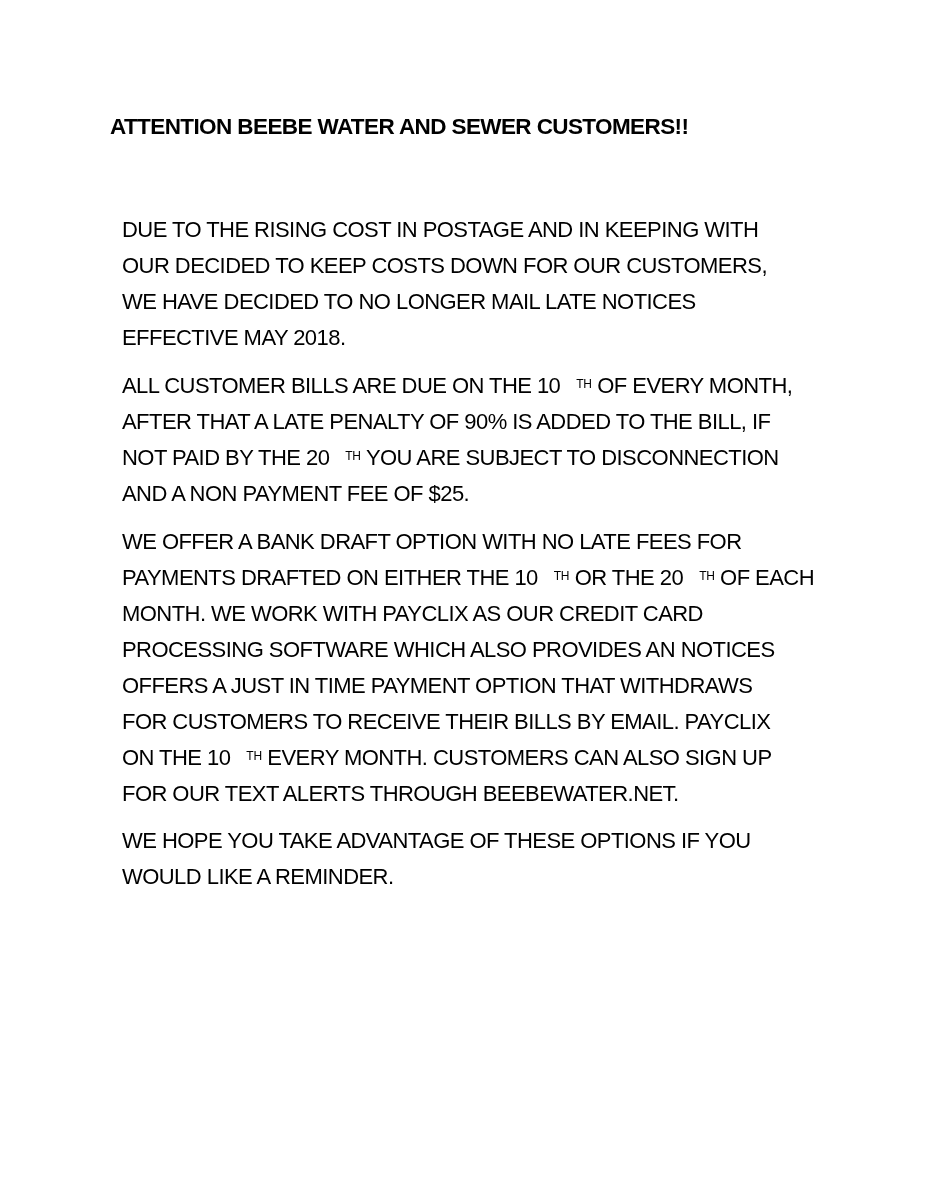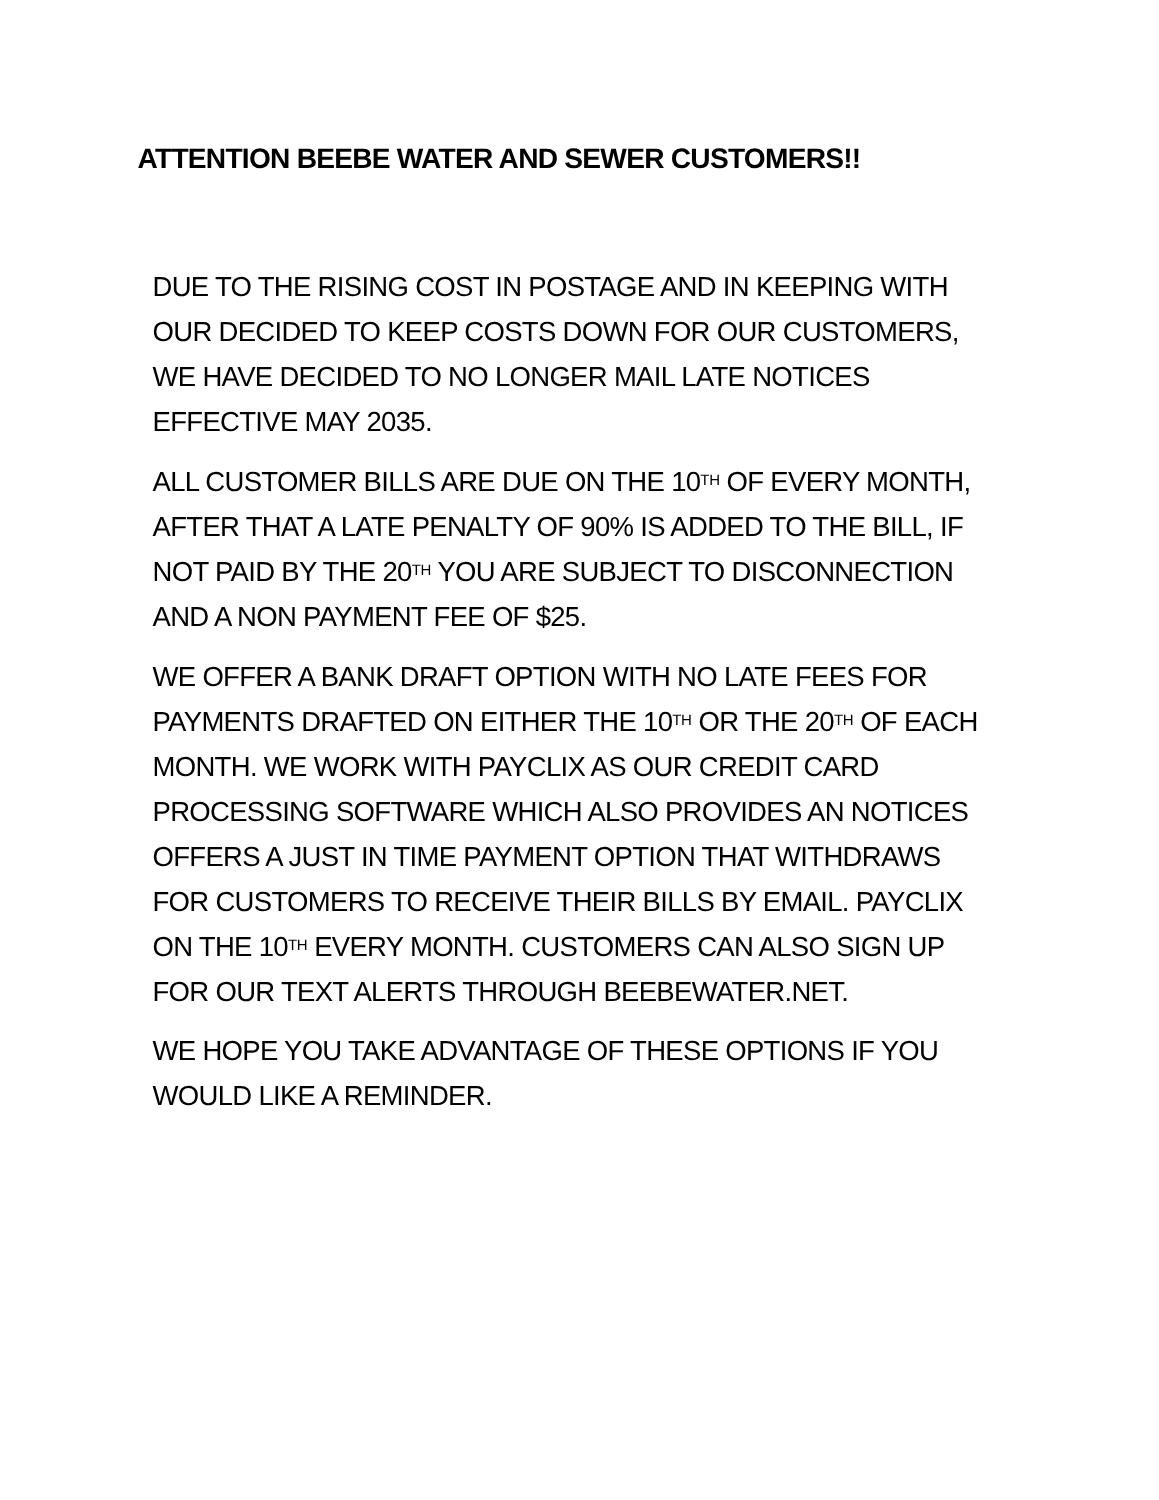--- a/index.html
+++ b/index.html
@@ -1,32 +1,32 @@
 <!DOCTYPE html>
 <html><head>
 <meta charset="utf-8">
 <style>
   html, body { margin:0; padding:0; background:#ffffff; }
   body { width:927px; height:1200px; position:relative; overflow:hidden; font-family:"Liberation Sans", sans-serif; color:#000; }
   .title { position:absolute; left:110px; top:114px; font-size:22.5px; font-weight:bold; letter-spacing:-0.6px; white-space:nowrap; }
   .para { position:absolute; left:110px; }
   .line { font-size:22px; line-height:36px; height:36px; white-space:nowrap; letter-spacing:-0.55px;margin-left:12px; }
-  sup { font-size:12px; vertical-align:top; position:relative; top:-2px; letter-spacing:-0.3px; }
+  sup { font-size:12px; vertical-align:top; position:relative; top:-2px; letter-spacing:-0.3px;padding-left:16px; }
 </style>
 </head>
 <body>
 
 <div>
   <div class="title">ATTENTION BEEBE WATER AND SEWER CUSTOMERS!!</div>
 
   <div class="para" style="top:212px">
     <div class="line"><span>DUE TO THE RISING COST IN POSTAGE AND IN KEEPING WITH</span></div>
     <div class="line"><span>OUR DECIDED TO KEEP COSTS DOWN FOR OUR CUSTOMERS,</span></div>
     <div class="line"><span>WE HAVE DECIDED TO NO LONGER MAIL LATE NOTICES</span></div>
-    <div class="line"><span>EFFECTIVE MAY 2035.</span></div>
+    <div class="line"><span>EFFECTIVE MAY 2018.</span></div>
   </div>
 
   <div class="para" style="top:368px">
     <div class="line"><span>ALL CUSTOMER BILLS ARE DUE ON THE 10</span><sup>TH</sup><span> OF EVERY MONTH,</span></div>
     <div class="line"><span>AFTER THAT A LATE PENALTY OF 90% IS ADDED TO THE BILL, IF</span></div>
     <div class="line"><span>NOT PAID BY THE 20</span><sup>TH</sup><span> YOU ARE SUBJECT TO DISCONNECTION</span></div>
     <div class="line"><span>AND A NON PAYMENT FEE OF $25.</span></div>
   </div>
 
   <div class="para" style="top:524px">

